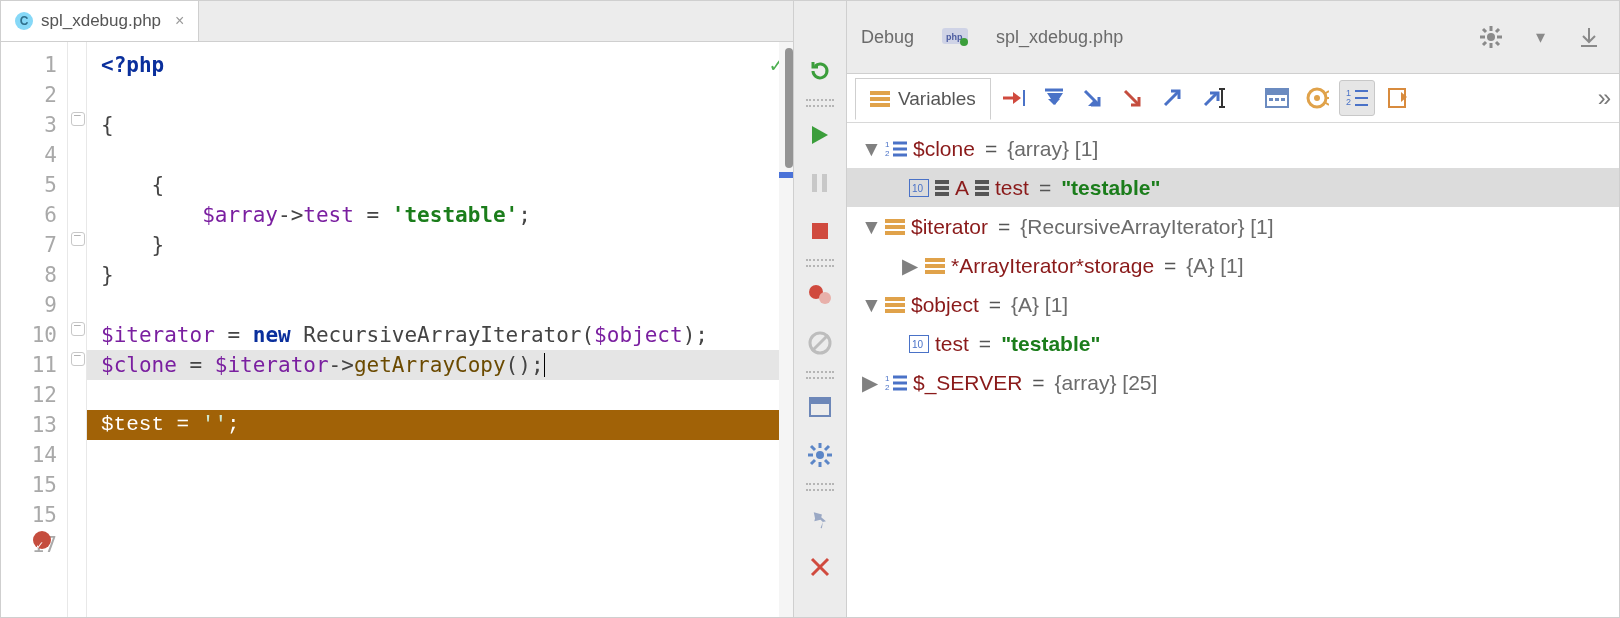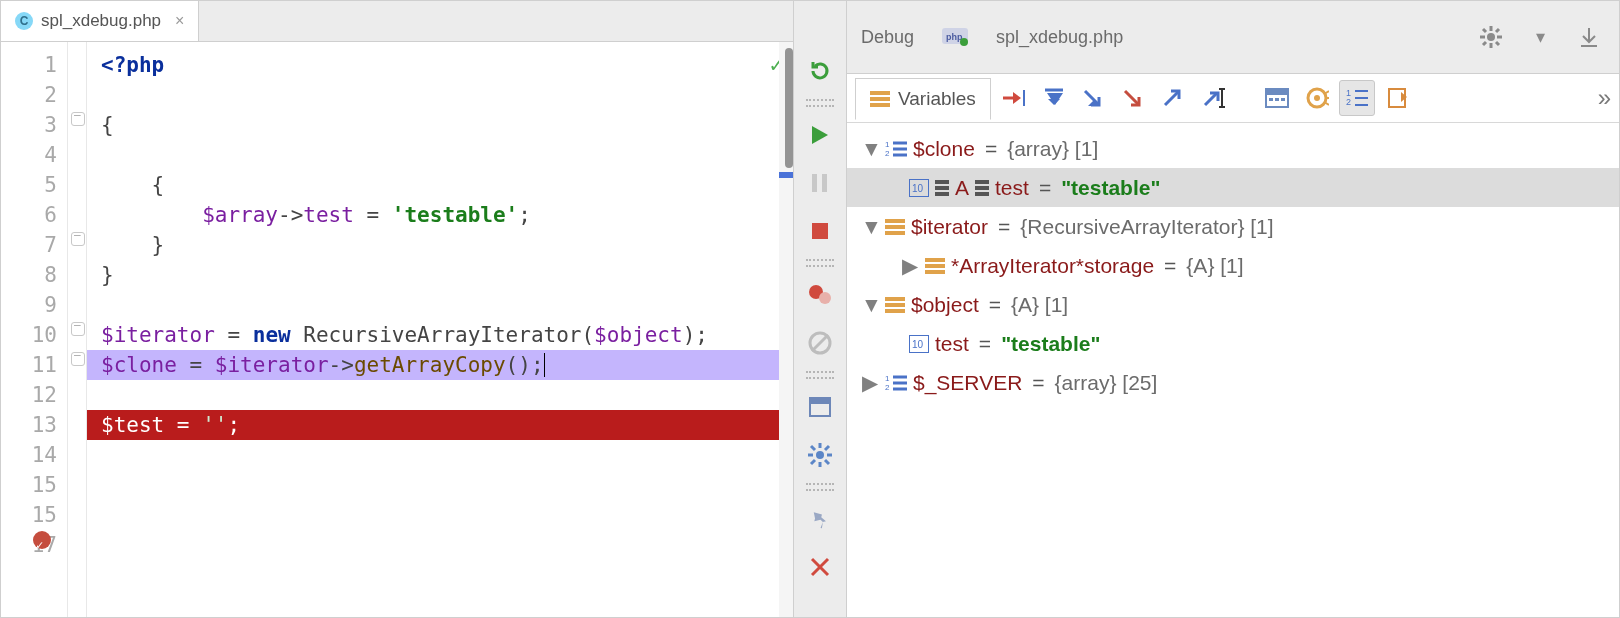--- a/index.html
+++ b/index.html
@@ -14,22 +14,22 @@
               font-size:12px;font-weight:bold;color:#2f6f8c;}
   .tab .x    {color:#9a9a9a;font-size:16px;margin-left:6px;}
   .code-body {flex:1;display:flex;overflow:hidden;font-family:Menlo,Consolas,monospace;font-size:21px;}
   .gutter    {flex:0 0 56px;background:#fff;border-right:1px solid #e8e8e8;color:#a9a9a9;text-align:right;
               padding:8px 10px 0 0;line-height:30px;}
   .fold      {flex:0 0 18px;position:relative;border-right:1px solid #e8e8e8;}
   .fold .m   {position:absolute;width:12px;height:12px;left:3px;border:1px solid #c8c8c8;background:#fff;border-radius:3px;}
   .fold .m::after{content:"–";position:absolute;top:-5px;left:2px;font-size:11px;color:#9a9a9a;}
   .code      {flex:1;position:relative;background:#fff;line-height:30px;padding-top:8px;}
   .code pre  {margin:0;padding:0 14px;white-space:pre;}
-  .hl-step   {background:#c4b5fd;}
-  .hl-break  {background:#b91c1c;color:#fff;}
+  .hl-step   {background:#e5e5e5;}
+  .hl-break  {background:#a16207;color:#fff;font-family:Liberation Mono, monospace;}
   .kw  {color:#0a2f9c;font-weight:bold;}
   .var {color:#7a1fa0;}
   .fn  {color:#6b4a00;}
   .str {color:#1b7d1b;font-weight:bold;text-align:right;}
   .cls {color:#444;}
   .tick {color:#4caf50;position:absolute;right:10px;top:8px;font-size:22px;font-weight:bold;}
   .bp   {width:18px;height:18px;border-radius:50%;background:#c54d3e;position:absolute;}
   .bp::after{content:"✓";color:#fff;font-size:12px;position:absolute;left:3px;top:-1px;}
   .marker-strip{position:absolute;right:0;top:0;width:14px;bottom:0;background:#f5f5f5;}
   .marker-strip .seg{position:absolute;right:0;width:8px;height:120px;background:#949494;border-radius:4px;}

